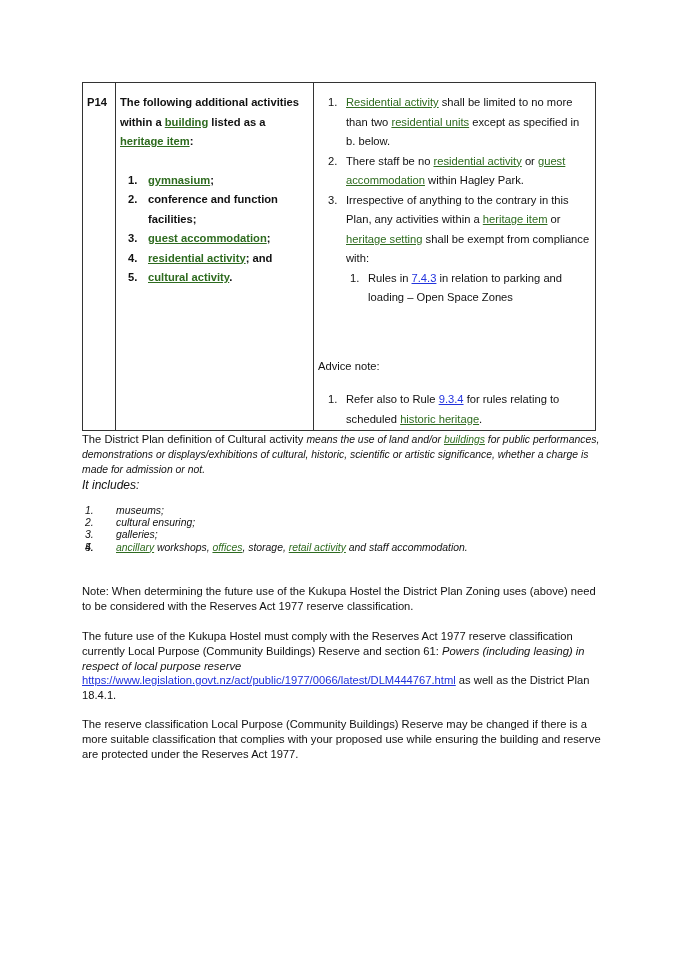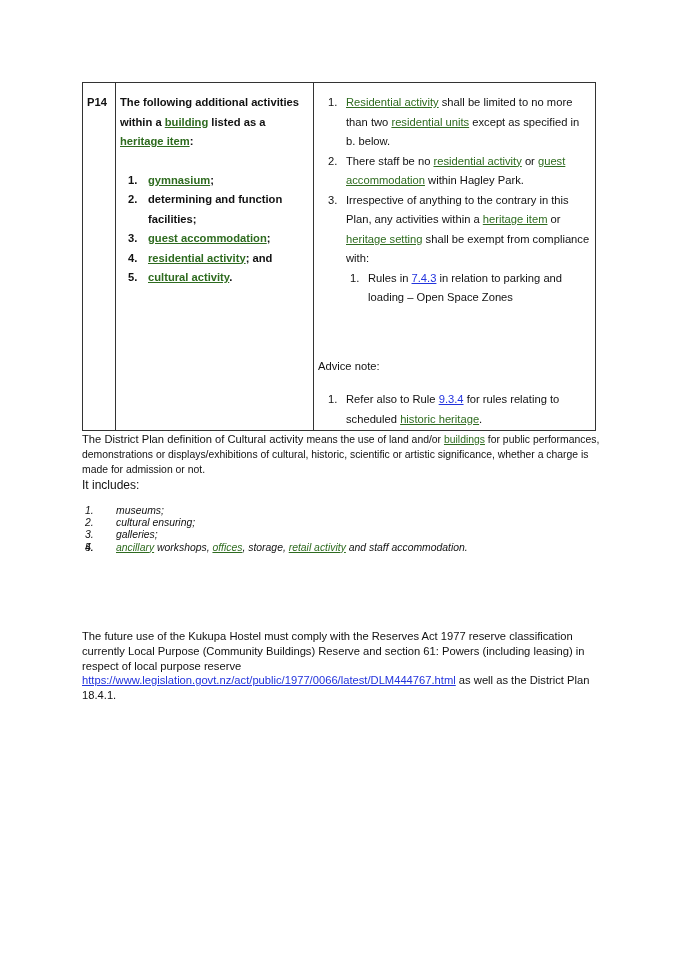--- a/index.html
+++ b/index.html
@@ -19,40 +19,40 @@
   ol.dl { margin: 0; padding: 0; list-style: none; }
   ol.dl li { position: relative; padding-left: 28px; }
   ol.dl li .n { position: absolute; left: 8px; top: 0; }
   ol.cl { margin: 0; padding: 0; list-style: none; }
   ol.cl li { position: relative; padding-left: 28px; }
   ol.cl li .n { position: absolute; left: 10px; top: 0; }
   ol.sub li { padding-left: 50px; }
   ol.sub li .n { left: 32px; }
 
   .body { position: absolute; left: 82px; width: 520px; font-size: 11.2px; line-height: 14.8px; }
-  .it { }
+  .it { font-style: italic; }
   ol.inc { margin: 0; padding: 0; list-style: none; font-style: italic; font-size: 10.4px; line-height: 12.2px; }
   ol.inc li { position: relative; padding-left: 34px; }
   ol.inc li .n { position: absolute; left: 3px; }
 </style>
 </head>
 <body>
 
 <div class="page">
 
   <table class="rule">
     <tbody>
         <tr>
       <td class="code">P14</td>
       <td class="desc">
         <div><span>The following additional activities within a </span><a class="g">building</a><span> listed as a </span><a class="g">heritage item</a><span>:</span></div>
         <div style="height:19px"></div>
         <ol class="dl">
           <li><span class="n">1.</span><a class="g">gymnasium</a><span>;</span></li>
-          <li><span class="n">2.</span><span>determining and function facilities;</span></li>
+          <li><span class="n">2.</span><span>conference and function facilities;</span></li>
           <li><span class="n">3.</span><a class="g">guest accommodation</a><span>;</span></li>
           <li><span class="n">4.</span><a class="g">residential activity</a><span>; and</span></li>
           <li><span class="n">5.</span><a class="g">cultural activity</a><span>.</span></li>
         </ol>
       </td>
       <td class="cond">
         <ol class="cl">
           <li><span class="n">1.</span><a class="g">Residential activity</a><span> shall be limited to no more than two </span><a class="g">residential units</a><span> except as specified in b. below.</span></li>
           <li><span class="n">2.</span><span>There staff be no </span><a class="g">residential activity</a><span> or </span><a class="g">guest accommodation</a><span> within Hagley Park.</span></li>
           <li><span class="n">3.</span><span>Irrespective of anything to the contrary in this Plan, any activities within a </span><a class="g">heritage item</a><span> or </span><a class="g">heritage setting</a><span> shall be exempt from compliance with:</span></li>
@@ -77,19 +77,21 @@
   </div>
 
   <ol class="inc body" style="top:505px;">
     <li><span class="n">1.</span><span>museums;</span></li>
     <li><span class="n">2.</span><span>cultural ensuring;</span></li>
     <li><span class="n">3.</span><span>galleries;</span></li>
     <li><span class="n">4.</span></li>
     <li><span class="n">5.</span><a class="g">ancillary</a><span> workshops, </span><a class="g">offices</a><span>, storage, </span><a class="g">retail activity</a><span> and staff accommodation.</span></li>
   </ol>
 
+  <div class="body" style="top:584px;">Note: When determining the future use of the Kukupa Hostel the District Plan Zoning uses (above) need to be considered with the Reserves Act 1977 reserve classification.</div>
 
   <div class="body" style="top:629px;">
     <span>The future use of the Kukupa Hostel must comply with the Reserves Act 1977 reserve classification currently Local Purpose (Community Buildings) Reserve and section 61: </span><span class="it">Powers (including leasing) in respect of local purpose reserve</span><br><a class="b">https://www.legislation.govt.nz/act/public/1977/0066/latest/DLM444767.html</a><span> as well as the District Plan 18.4.1.</span>
   </div>
 
+  <div class="body" style="top:717px;">The reserve classification Local Purpose (Community Buildings) Reserve may be changed if there is a more suitable classification that complies with your proposed use while ensuring the building and reserve are protected under the Reserves Act 1977.</div>
 
 </div>
 
 </body></html>

